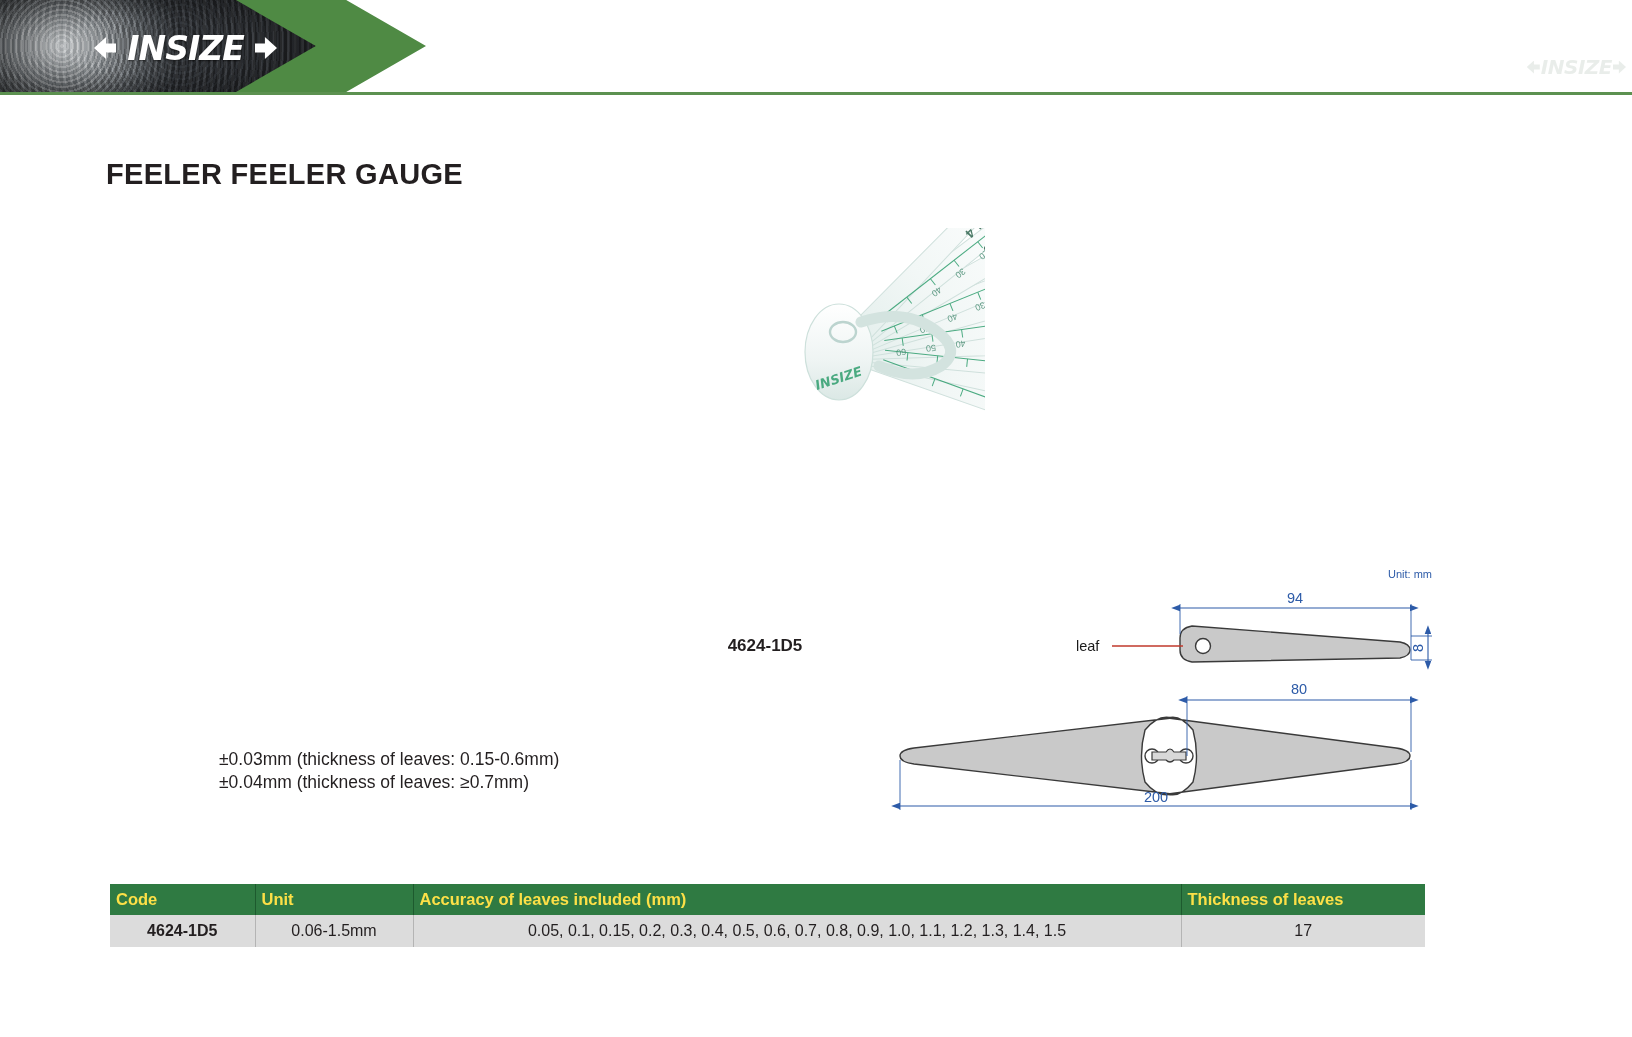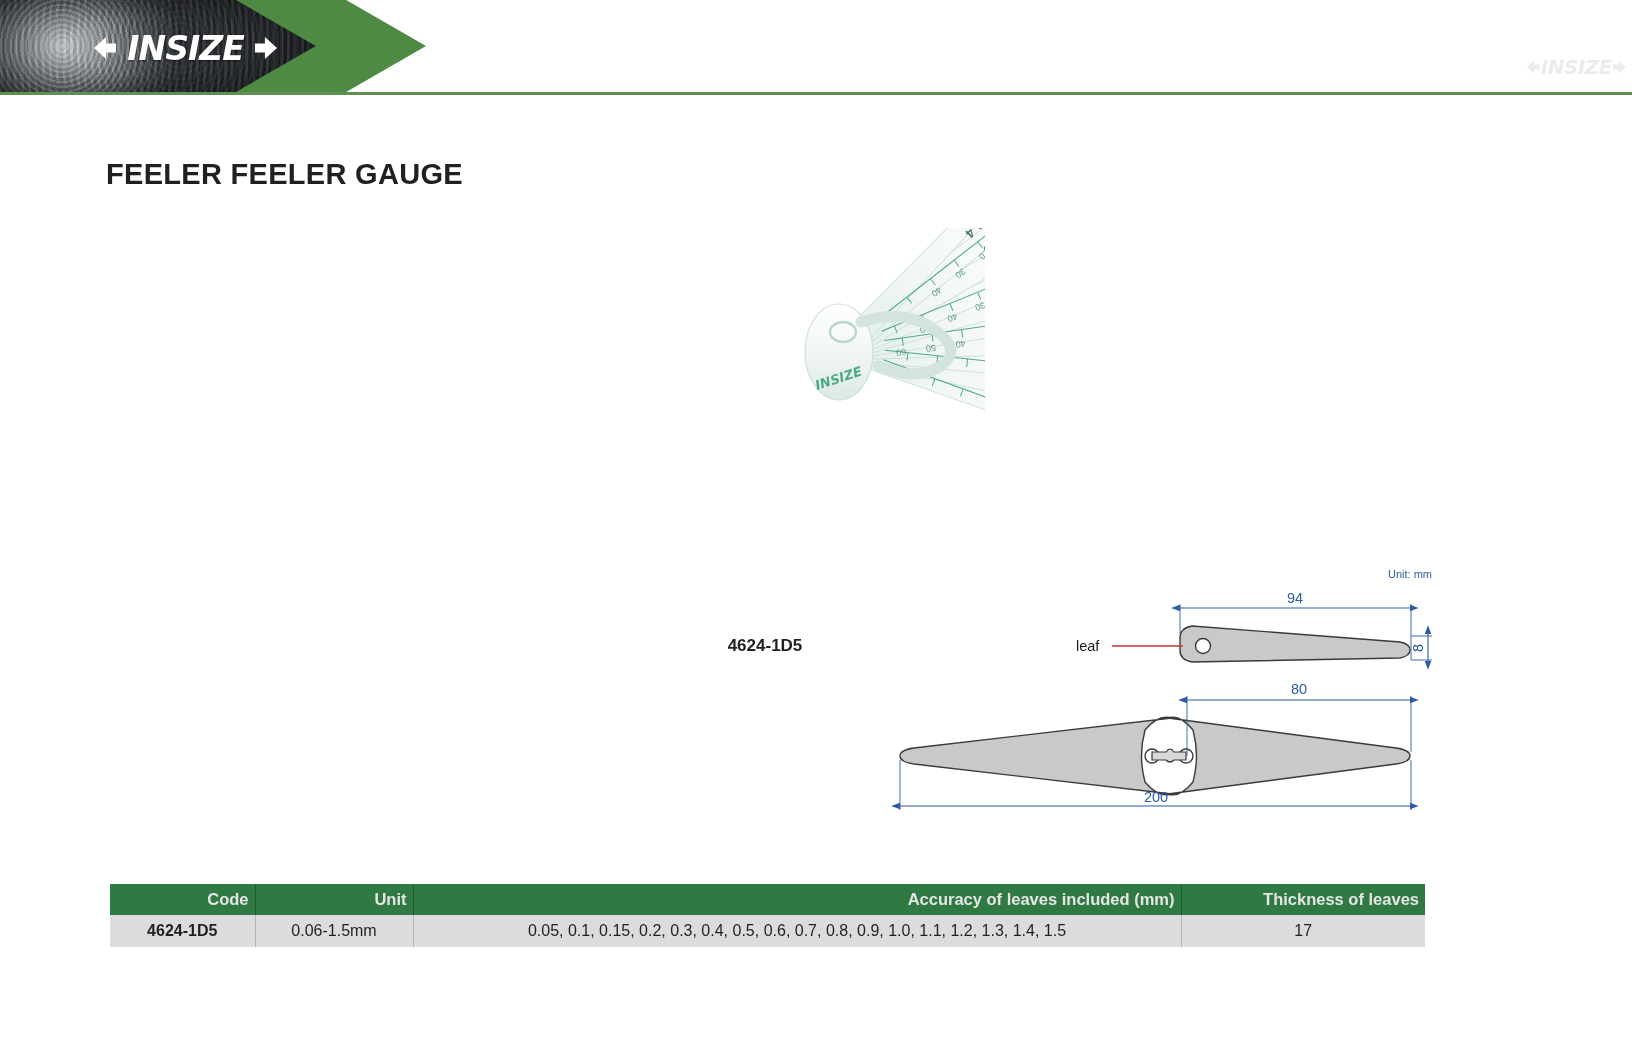--- a/index.html
+++ b/index.html
@@ -132,25 +132,25 @@
     font-size:11px;color:#2d5ba8;
   }
 
   
   .spec-table{
     position:absolute;left:110px;top:884px;width:1315px;
     border-collapse:collapse;
     table-layout:fixed;
   }
   .spec-table th{
-    background:#2f7a42;color:#e5e5e5;
+    background:#2f7a42;color:#fde047;
     font-size:16.5px;font-weight:bold;
     height:31px;padding:0 6px;
     border-right:1px solid #1d5a2e;
-    text-align:right;
+    text-align:left;
   }
   .spec-table th:last-child{border-right:none;}
   .spec-table td{
     background:#dcdcdc;color:#231f20;
     font-size:16px;height:32px;padding:0 6px;
     border-right:1px solid #b4b4b4;
     text-align:center;
   }
   .spec-table td:last-child{border-right:none;margin-top:28px;}
   .spec-table td.code-cell{font-weight:bold;}
@@ -333,20 +333,26 @@
         <path d="M16,-26 Q60,-40 90,-18 Q118,2 96,18 Q70,34 34,18" fill="none" stroke="#d3e3df" stroke-width="11" stroke-linecap="round"></path>
         <text x="-28" y="42" transform="rotate(-18 -28 42)" fill="#2f9e6e" font-family="DejaVu Sans, sans-serif" font-size="13" font-style="italic" font-weight="bold" opacity=".85">INSIZE</text>
       </g>
     </g>
   </svg>
 </div>
 
 <div class="product-code">4624-1D5</div>
 
 <div class="accuracy">
+  <span class="acc-line">
+    <span class="acc-indent"></span><span>±0.03mm (thickness of leaves: 0.15-0.6mm)</span>
+  </span>
+  <span class="acc-line">
+    <span class="acc-indent"></span><span>±0.04mm (thickness of leaves: ≥0.7mm)</span>
+  </span>
 </div>
 
 <div class="drawings">
   <div class="unit-label">Unit: mm</div>
 
   <svg width="560" height="260" viewBox="0 0 560 260" xmlns="http://www.w3.org/2000/svg">
     <defs>
       <marker id="arrL" markerWidth="9" markerHeight="9" refX="8" refY="3" orient="auto">
         <path d="M8,0 L0,3 L8,6 z" fill="#2d5ba8"></path>
       </marker>

